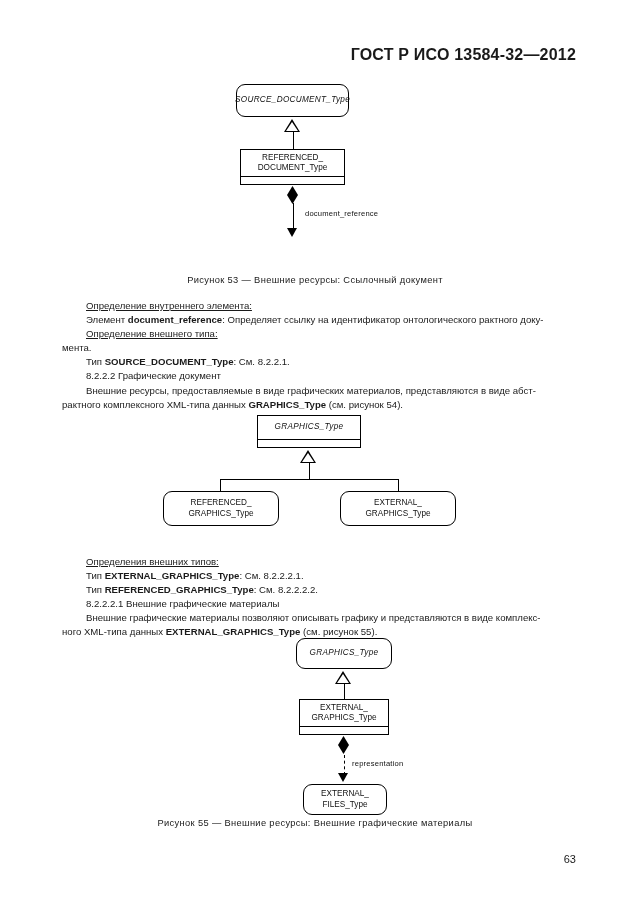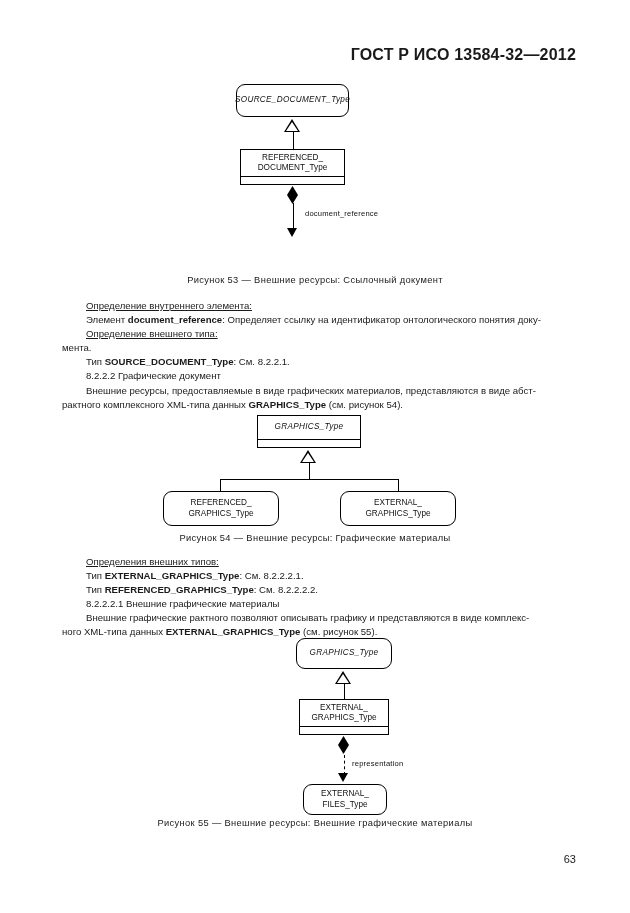--- a/index.html
+++ b/index.html
@@ -198,21 +198,21 @@
 
     <div class="edge-label" style="left:305px; top:209px;">document_reference</div>
 
   </div>
 
   <div class="caption" style="top:275px;">Рисунок 53 — Внешние ресурсы: Ссылочный документ</div>
 
   <div class="textblock" style="top:299px;">
     <div class="tline indent uline">Определение внутреннего элемента:</div>
     <div class="tline indent">
-      <span>Элемент </span><b>document_reference</b><span>: Определяет ссылку на идентификатор онтологического понятия доку-</span>
+      <span>Элемент </span><b>document_reference</b><span>: Определяет ссылку на идентификатор онтологического рактного доку-</span>
     </div>
     <div class="tline indent uline">Определение внешнего типа:</div>
     <div class="tline">мента.</div>
     <div class="tline indent">
       <span>Тип </span><b>SOURCE_DOCUMENT_Type</b><span>: См. 8.2.2.1.</span>
     </div>
     <div class="tline indent">8.2.2.2 Графические документ</div>
     <div class="tline indent">Внешние ресурсы, предоставляемые в виде графических материалов, представляются в виде абст-</div>
     <div class="tline">
       <span>рактного комплексного XML-типа данных </span><b>GRAPHICS_Type</b><span> (см. рисунок 54).</span>
@@ -245,32 +245,31 @@
       <div class="nlabel">REFERENCED_</div>
       <div class="nlabel">GRAPHICS_Type</div>
     </div>
 
     <div class="node rounded" style="left:340px; top:491px; width:116px; height:35px;">
       <div class="nlabel">EXTERNAL_</div>
       <div class="nlabel">GRAPHICS_Type</div>
     </div>
   </div>
 
-  <div class="caption" style="top:533px;">Рисунок 54 — Внешние ресурсы: Графические материалы</div>
 
   <div class="textblock" style="top:555px;">
     <div class="tline indent uline">Определения внешних типов:</div>
     <div class="tline indent">
       <span>Тип </span><b>EXTERNAL_GRAPHICS_Type</b><span>: См. 8.2.2.2.1.</span>
     </div>
     <div class="tline indent">
       <span>Тип </span><b>REFERENCED_GRAPHICS_Type</b><span>: См. 8.2.2.2.2.</span>
     </div>
     <div class="tline indent">8.2.2.2.1 Внешние графические материалы</div>
-    <div class="tline indent">Внешние графические рактного позволяют описывать графику и представляются в виде комплекс-</div>
+    <div class="tline indent">Внешние графические материалы позволяют описывать графику и представляются в виде комплекс-</div>
     <div class="tline">
       <span>ного XML-типа данных </span><b>EXTERNAL_GRAPHICS_Type</b><span> (см. рисунок 55).</span>
     </div>
   </div>
 
   <div class="diagram" style="left:0; top:0; width:630px; height:815px;">
 
     <div class="node rounded abstract" style="left:296px; top:638px; width:96px; height:31px;">
       <div class="nlabel">GRAPHICS_Type</div>
     </div>

